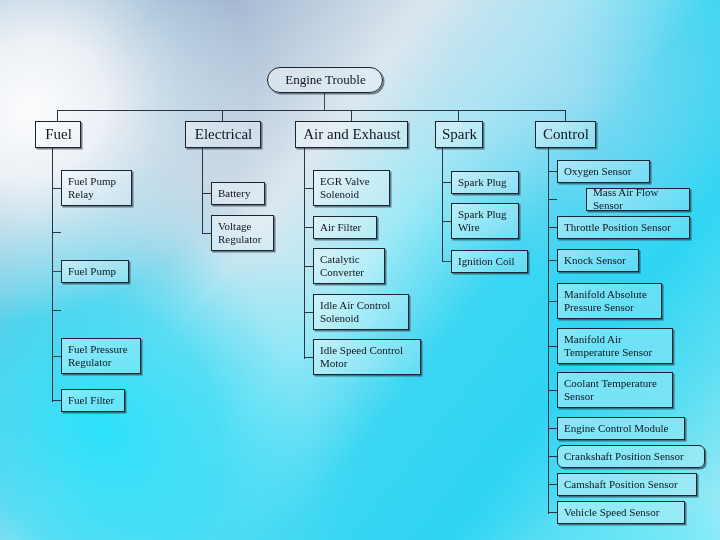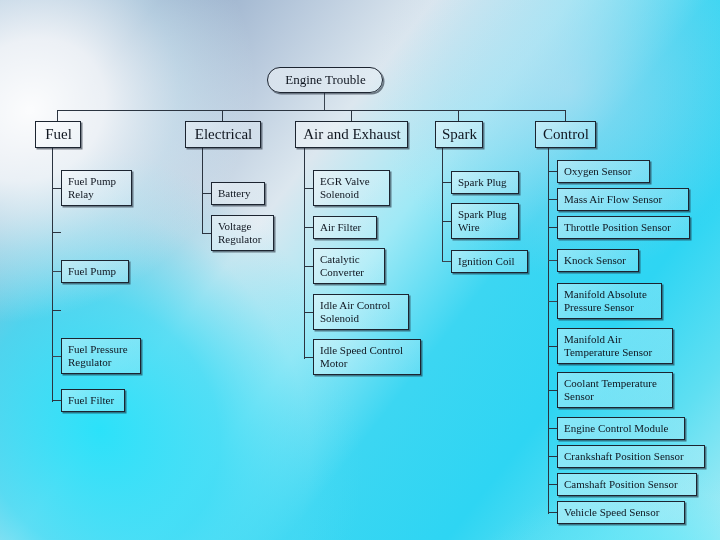--- a/index.html
+++ b/index.html
@@ -290,21 +290,21 @@
     <span class="txt">Spark Plug
 Wire</span>
   </div>
   <div class="node leaf" style="left:451px; top:250px; width:77px; height:23px;justify-content:flex-end;">
     <span class="txt">Ignition Coil</span>
   </div>
 
   <div class="node leaf" style="left:557px; top:160px; width:93px; height:23px;">
     <span class="txt">Oxygen Sensor</span>
   </div>
-  <div class="node leaf" style="left:557px; top:188px; width:132px; height:23px;">
+  <div class="node leaf" style="left:586px; top:188px; width:104px; height:23px;">
     <span class="txt">Mass Air Flow Sensor</span>
   </div>
   <div class="node leaf" style="left:557px; top:216px; width:133px; height:23px;">
     <span class="txt">Throttle Position Sensor</span>
   </div>
   <div class="node leaf" style="left:557px; top:249px; width:82px; height:23px;">
     <span class="txt">Knock Sensor</span>
   </div>
   <div class="node leaf two" style="left:557px; top:283px; width:105px; height:36px;">
     <span class="txt">Manifold Absolute
@@ -314,21 +314,21 @@
     <span class="txt">Manifold Air
 Temperature Sensor</span>
   </div>
   <div class="node leaf two" style="left:557px; top:372px; width:116px; height:36px;">
     <span class="txt">Coolant Temperature
 Sensor</span>
   </div>
   <div class="node leaf" style="left:557px; top:417px; width:128px; height:23px;">
     <span class="txt">Engine Control Module</span>
   </div>
-  <div class="node leaf" style="left:557px; top:445px; width:148px; height:23px;">
+  <div class="node leaf" style="left:557px; top:445px; width:148px; height:23px;border-radius:6px;">
     <span class="txt">Crankshaft Position Sensor</span>
   </div>
   <div class="node leaf" style="left:557px; top:473px; width:140px; height:23px;">
     <span class="txt">Camshaft Position Sensor</span>
   </div>
   <div class="node leaf" style="left:557px; top:501px; width:128px; height:23px;">
     <span class="txt">Vehicle Speed Sensor</span>
   </div>
 
 </div>

